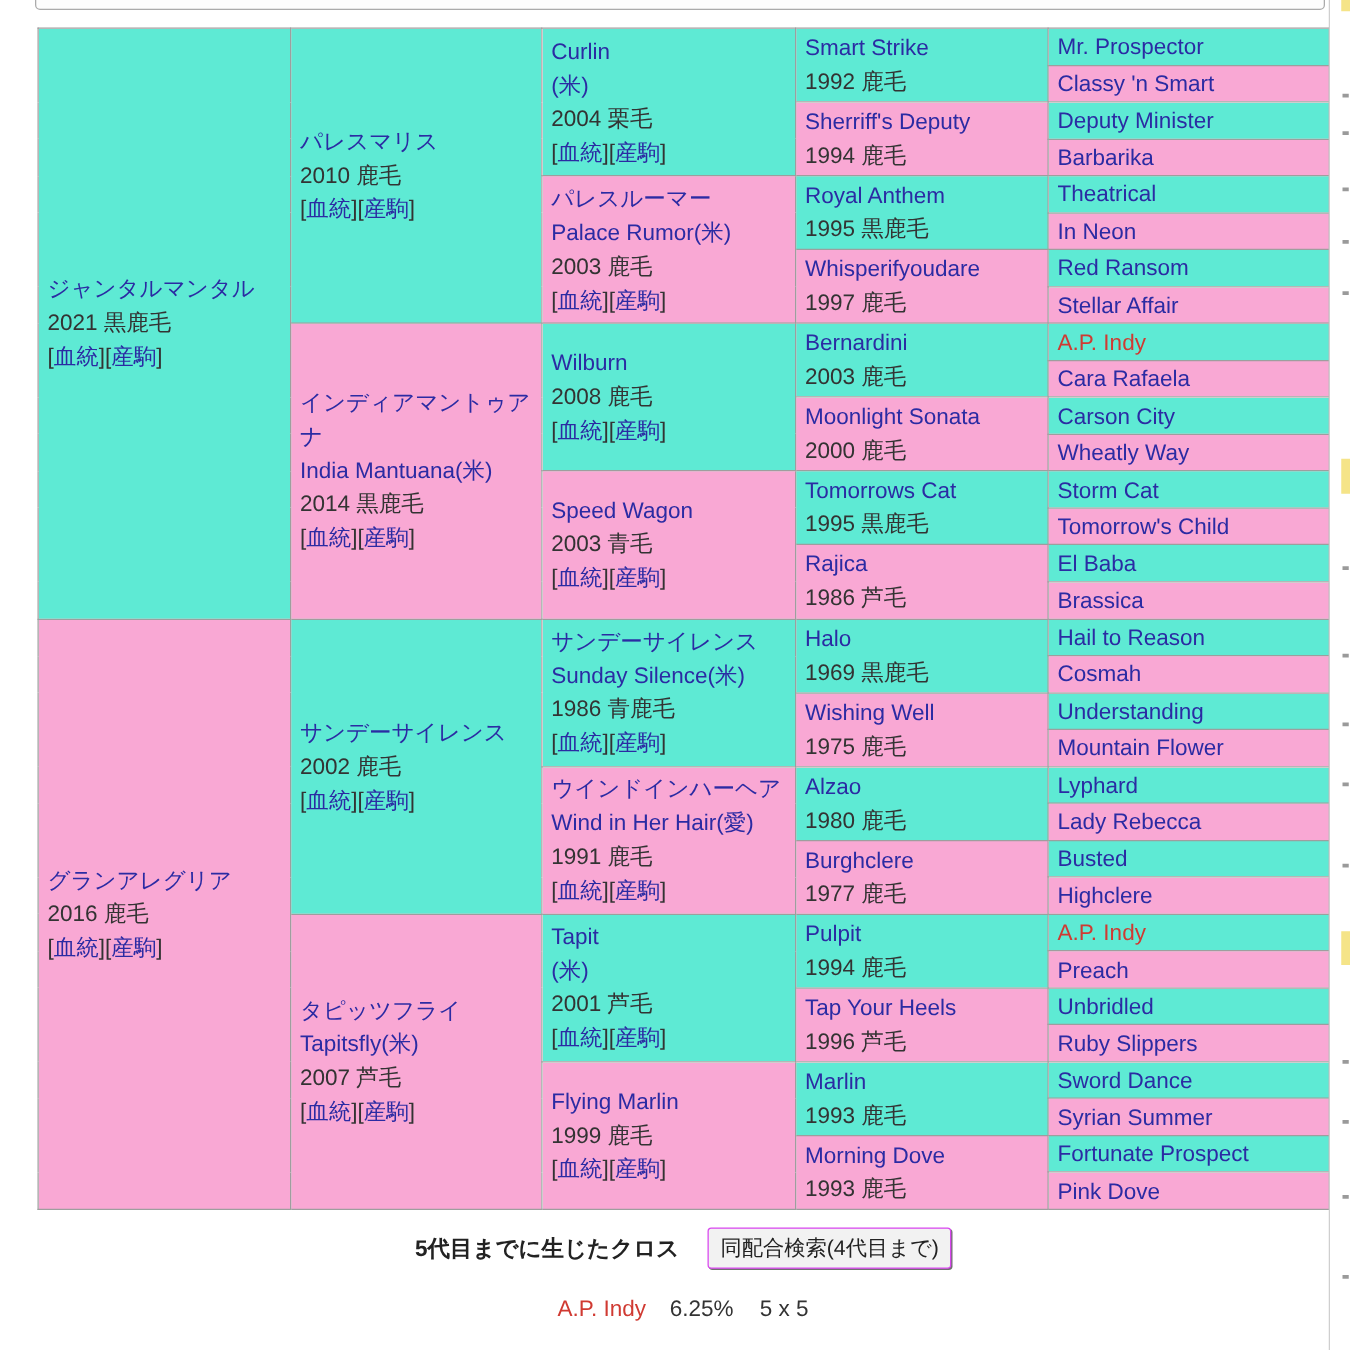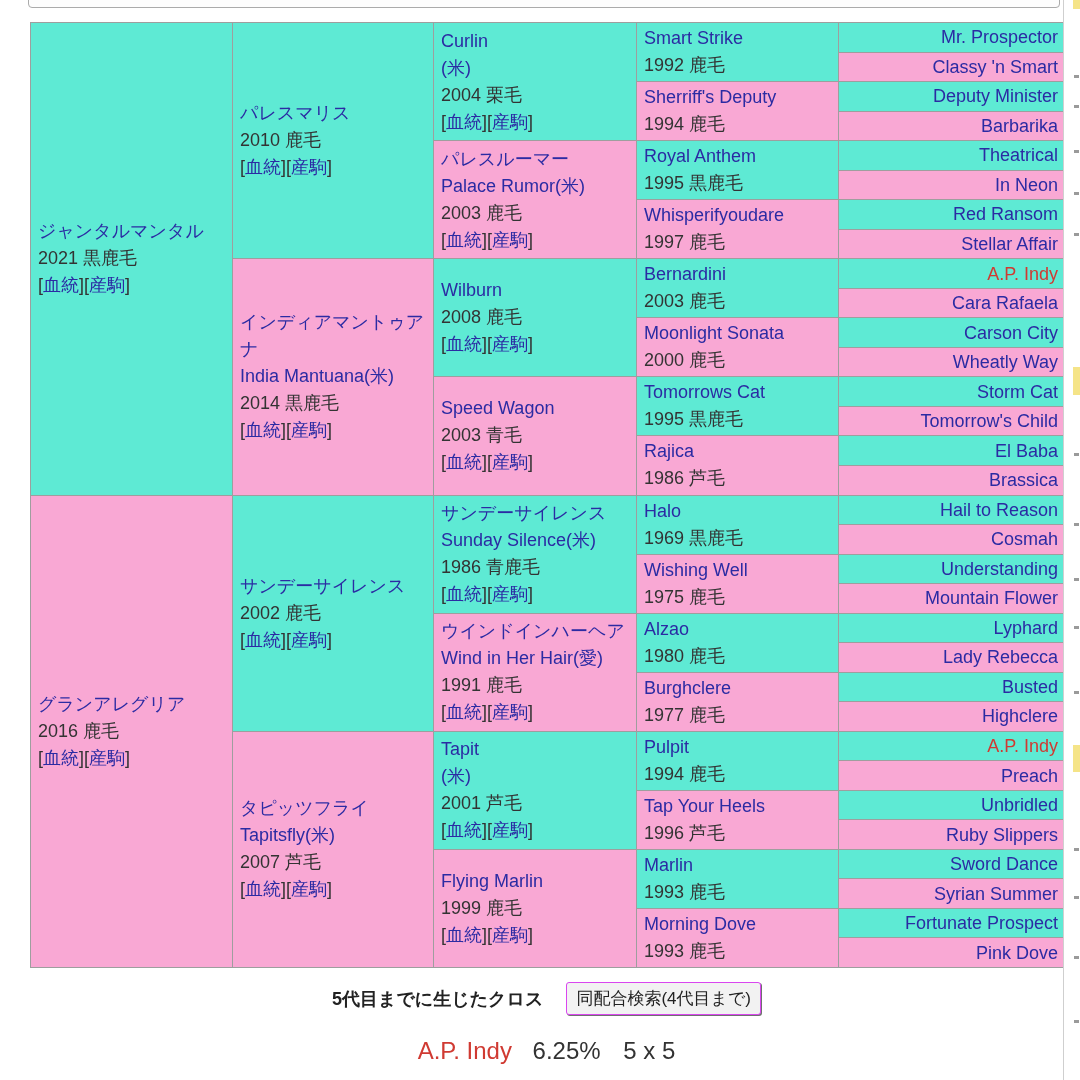--- a/index.html
+++ b/index.html
@@ -23,34 +23,34 @@
     border:1px solid #9e9e9e;padding:1px 5px 1px 7px;
     vertical-align:middle;font-size:18px;color:#333;
     overflow:hidden;
   }
   tr.leaf{height:29px;}
   .b{background:#5eead4;}
   .p{background:#f9a8d4;}
   a.lnk{color:#2b2ba3;text-decoration:none;cursor:pointer;}
   a.red{color:#d03a32;}
   .ln{line-height:27px;}
-  .one{line-height:22px;white-space:nowrap;text-align:right;}
+  .one{line-height:22px;white-space:nowrap;}
   .info{color:#333;}
   .bk{color:#333;}
   
   .footer{position:absolute;left:30px;top:982px;width:1033px;text-align:center;}
   .crossline{font-size:18px;color:#222;}
   .crossline .lbl{vertical-align:middle;font-weight:bold;}
   .srchbtn{
     display:inline-block;margin-left:18px;vertical-align:middle;
     font-family:inherit;font-size:17px;color:#222;
     background:#f2f2f2;border:1px solid #d946ef;border-radius:3px;
     padding:4px 9px;box-shadow:1px 1px 0 #707070;cursor:pointer;
   }
-  .crossresult{margin-top:22px;font-size:24px;color:#333;}
+  .crossresult{margin-top:22px;font-size:18px;color:#333;}
   .crossresult .pct{margin-left:14px;}
   .crossresult .pat{margin-left:16px;}
   
   .edge-line{position:absolute;left:1063px;top:0;width:1px;height:1080px;background:#cfcfcf;}
   .marker{position:absolute;left:1073px;width:7px;background:#f5e488;}
   .tick{position:absolute;left:1074px;width:5px;height:3px;background:#9a9a9a;}
 </style>
 </head>
 <body>
 

